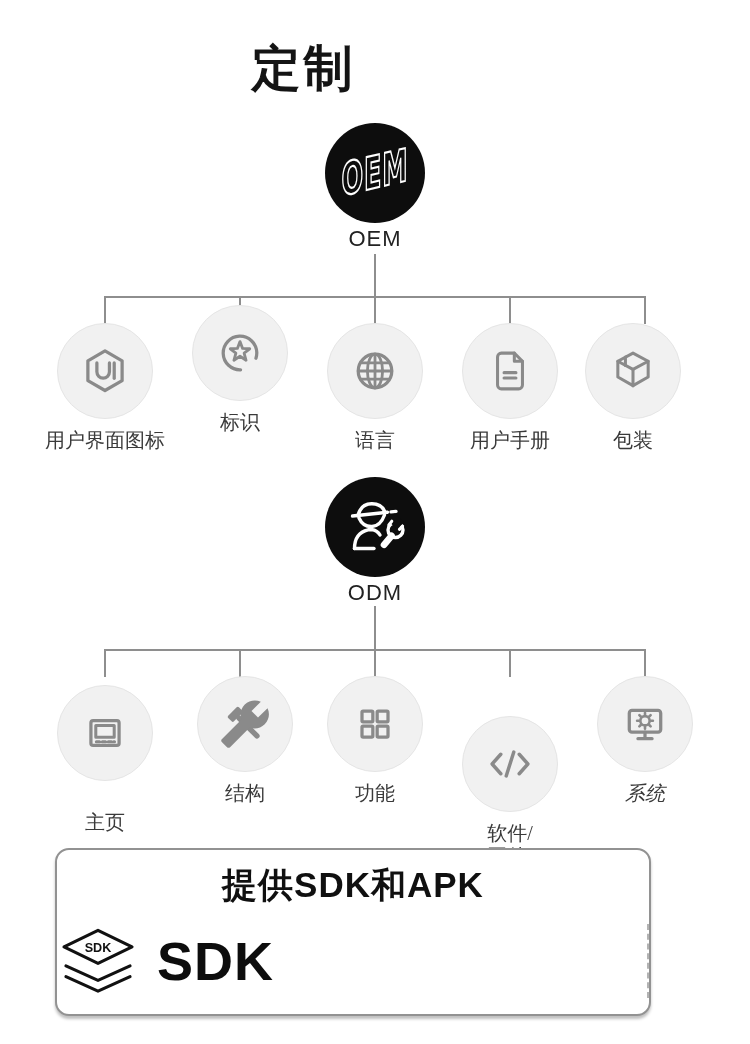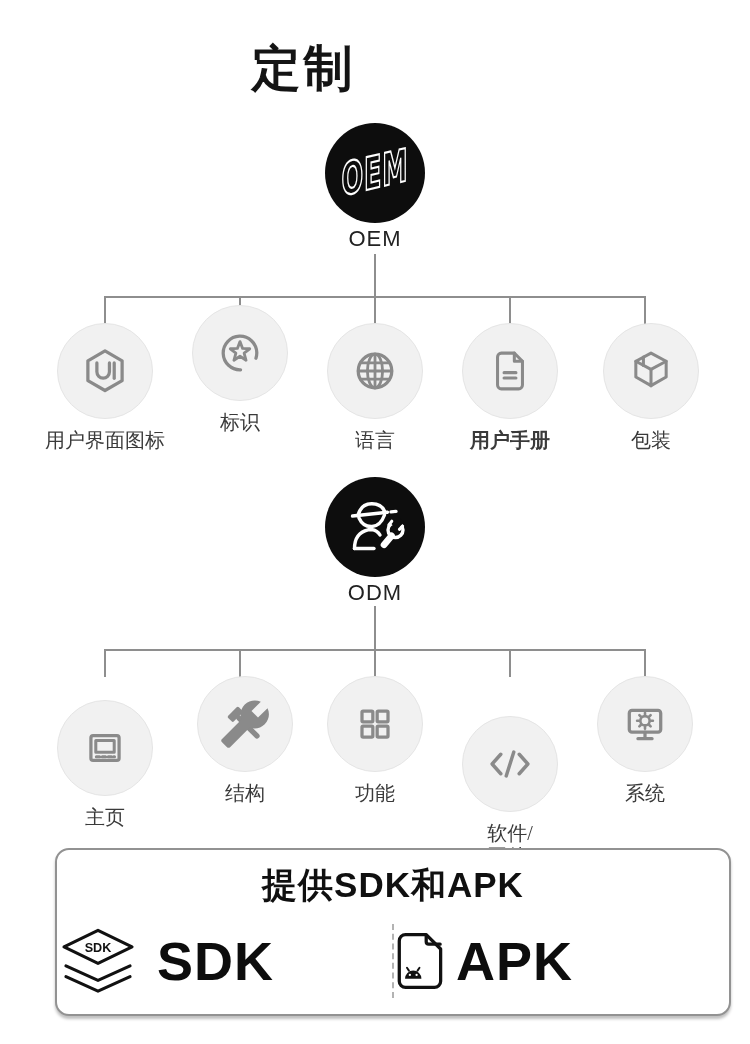--- a/index.html
+++ b/index.html
@@ -32,21 +32,21 @@
     width:96px;height:96px;border-radius:50%;background:#f1f1f1;
     border:1px solid #e5e5e5;box-sizing:border-box;
     display:flex;align-items:center;justify-content:center;
   }
   .node-label{
     margin-top:10px;font-size:20px;color:#3a3a3a;text-align:left;
     white-space:pre-line;line-height:23px;
   }
   
   .offer-box{
-    left:55px;top:848px;width:676px;height:168px;box-sizing:border-box;
+    left:55px;top:848px;width:596px;height:168px;box-sizing:border-box;
     border:2px solid #929292;border-radius:14px;background:#fff;
     box-shadow:0 3px 3px rgba(0,0,0,0.25);
     display:flex;flex-direction:column;align-items:center;
   }
   .offer-title{
     margin-top:12px;font-size:35px;font-weight:800;color:#101010;letter-spacing:1px;
   }
   .offer-row{
     width:100%;flex:1;display:flex;align-items:center;margin-top:-2px;
   }
@@ -110,32 +110,32 @@
   <div class="gray-circle">
     <svg width="52" height="52" viewBox="0 0 48 48" fill="none" stroke="#8a8a8a" stroke-linecap="round">
       <circle cx="24" cy="24" r="15.5" stroke-width="3"></circle>
       <ellipse cx="24" cy="24" rx="7" ry="15.5" stroke-width="2.6"></ellipse>
       <path stroke-width="2.6" d="M24 8.5 V39.5 M8.5 24 H39.5 M10.8 16.5 H37.2 M10.8 31.5 H37.2"></path>
     </svg>
   </div>
   <div class="node-label">语言</div>
 </div>
 
-<div class="abs node" style="left:435px;top:323px;font-weight:bold;">
+<div class="abs node" style="left:435px;top:323px;">
   <div class="gray-circle">
     <svg width="52" height="52" viewBox="0 0 48 48" fill="none" stroke="#8a8a8a" stroke-width="2.8" stroke-linecap="round" stroke-linejoin="round">
       <path d="M28 7.5 H16 a3.5 3.5 0 0 0 -3.5 3.5 v26 a3.5 3.5 0 0 0 3.5 3.5 h16 a3.5 3.5 0 0 0 3.5 -3.5 V15 Z"></path>
       <path d="M28 7.5 V15 h7.5"></path>
       <path d="M18.5 25.5 H29.5 M18.5 30.5 H29.5"></path>
     </svg>
   </div>
   <div class="node-label">用户手册</div>
 </div>
 
-<div class="abs node" style="left:576px;top:323px;">
+<div class="abs node" style="left:558px;top:323px;">
   <div class="gray-circle">
     <svg width="52" height="52" viewBox="0 0 48 48" fill="none" stroke="#8a8a8a" stroke-width="2.8" stroke-linecap="round" stroke-linejoin="round">
       <path d="M24 7.5 L38 15 L24 22.5 L10 15 Z"></path>
       <path d="M10 15 V29.5 L24 37.5 V22.5"></path>
       <path d="M38 15 V29.5 L24 37.5"></path>
       <path d="M17 11.2 V19"></path>
     </svg>
   </div>
   <div class="node-label">包装</div>
 </div>
@@ -162,21 +162,21 @@
 <div class="abs parent-label" style="left:295px;top:580px;">ODM</div>
 
 <div class="abs vline" style="left:374px;top:606px;height:44px;"></div>
 <div class="abs hline" style="left:104px;top:649px;width:542px;"></div>
 <div class="abs vline" style="left:104px;top:649px;height:28px;"></div>
 <div class="abs vline" style="left:239px;top:649px;height:28px;"></div>
 <div class="abs vline" style="left:374px;top:649px;height:28px;"></div>
 <div class="abs vline" style="left:509px;top:649px;height:28px;"></div>
 <div class="abs vline" style="left:644px;top:649px;height:28px;"></div>
 
-<div class="abs node" style="left:30px;top:700px;">
+<div class="abs node" style="left:30px;top:685px;gap:20px;">
   <div class="gray-circle">
     <svg width="52" height="52" viewBox="0 0 48 48" fill="none" stroke="#8a8a8a" stroke-linecap="round" stroke-linejoin="round">
       <rect x="11" y="12.5" width="26" height="23" rx="2" stroke-width="3"></rect>
       <rect x="15.5" y="17" width="17" height="11" stroke-width="2.8"></rect>
       <path stroke-width="2.8" d="M16 32 h3 M21.5 32 h3 M27 32 h3 M32 32 h0.8"></path>
     </svg>
   </div>
   <div class="node-label">主页</div>
 </div>
 
@@ -208,21 +208,21 @@
     <svg width="52" height="52" viewBox="0 0 48 48" fill="none" stroke="#8a8a8a" stroke-width="3.2" stroke-linecap="round" stroke-linejoin="round">
       <path d="M15.5 15 L7.5 24 L15.5 33"></path>
       <path d="M32.5 15 L40.5 24 L32.5 33"></path>
       <path d="M27.5 13 L20.5 35"></path>
     </svg>
   </div>
   <div class="node-label">软件/
 固件</div>
 </div>
 
-<div class="abs node" style="left:570px;top:676px;">
+<div class="abs node" style="left:570px;top:676px;font-style:italic;">
   <div class="gray-circle">
     <svg width="52" height="52" viewBox="0 0 48 48" fill="none" stroke="#8a8a8a" stroke-linecap="round" stroke-linejoin="round">
       <rect x="9.5" y="11.5" width="29" height="20" rx="2.5" stroke-width="3"></rect>
       <path d="M24 31.5 V37" stroke-width="3"></path>
       <path d="M17.5 37.5 H30.5" stroke-width="3"></path>
       <circle cx="24" cy="21" r="4.3" stroke-width="2.4"></circle>
       <path stroke-width="2.4" d="M29.5 21 H31.3 M27.9 24.9 L29.2 26.2 M24 26.5 V28.3 M20.1 24.9 L18.8 26.2 M18.5 21 H16.7 M20.1 17.1 L18.8 15.8 M24 15.5 V13.7 M27.9 17.1 L29.2 15.8"></path>
     </svg>
   </div>
   <div class="node-label">系统</div>
@@ -234,25 +234,14 @@
     <div class="offer-half">
       <svg width="82" height="68" viewBox="0 0 84 70" fill="none" stroke="#111111" stroke-width="3.2" stroke-linecap="round" stroke-linejoin="round">
         <path d="M42 3.5 L77 20.5 L42 37.5 L7 20.5 Z"></path>
         <text x="42" y="25.5" text-anchor="middle" font-size="13" font-weight="bold" fill="#111111" stroke="none" font-family="Liberation Sans, DejaVu Sans, sans-serif">SDK</text>
         <path d="M9 40 L42 55 L75 40"></path>
         <path d="M9 51 L42 66 L75 51"></path>
       </svg>
       <div class="offer-big-label sdk-gap">SDK</div>
     </div>
     <div class="offer-divider"></div>
-    <div class="offer-half">
-      <svg width="50" height="62" viewBox="0 0 52 62" fill="none" stroke="#111111" stroke-width="3.4" stroke-linecap="round" stroke-linejoin="round">
-        <path d="M33.5 3.5 H12 A6.5 6.5 0 0 0 5.5 10 V52 A6.5 6.5 0 0 0 12 58.5 H42 A6.5 6.5 0 0 0 48.5 52 V18.5 Z"></path>
-        <path d="M33.5 4 V11 Q33.5 13.5 36 13.5 H48"></path>
-        <path d="M11.5 49.5 a8.5 8.5 0 0 1 17 0 z" fill="#111111" stroke="none"></path>
-        <circle cx="16.5" cy="45.5" r="1.2" fill="#ffffff" stroke="none"></circle>
-        <circle cx="23.5" cy="45.5" r="1.2" fill="#ffffff" stroke="none"></circle>
-        <path d="M15.5 41 L13.5 38 M24.5 41 L26.5 38" stroke-width="2"></path>
-      </svg>
-      <div class="offer-big-label apk-gap">APK</div>
-    </div>
   </div>
 </div>
 
 </body></html>

